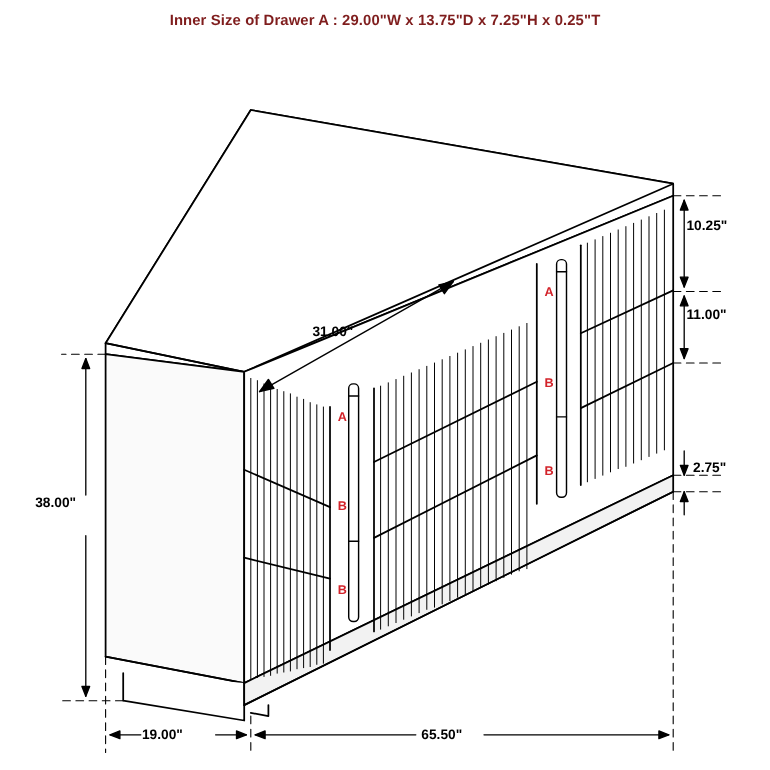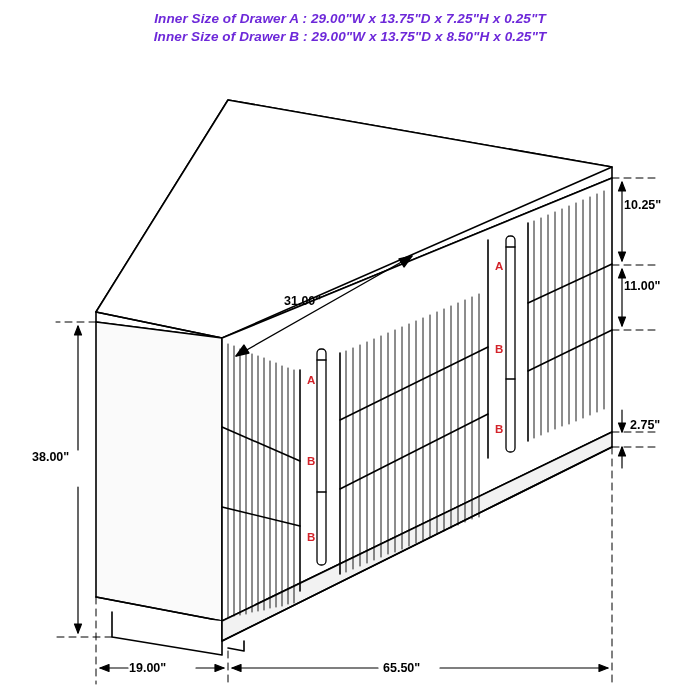--- a/index.html
+++ b/index.html
@@ -7,45 +7,43 @@
     width:700px;height:700px;
     background:#ffffff;
     font-family:"Liberation Sans", sans-serif;
     overflow:hidden;
     position:relative;
   }
   #stage{position:absolute;left:0;top:0;width:700px;height:700px;}
   .hdr{
     position:absolute;left:0;top:10px;width:700px;
     text-align:center;
-    font-size:13.5px;font-weight:bold;color:#6d28d9;
+    font-size:13.5px;font-weight:bold;color:#7f1d1d;
     line-height:18px;
     letter-spacing:0.1px;
-    font-style:italic;
   }
   .dim{
     position:absolute;
     font-size:12.5px;font-weight:bold;color:#000;
     white-space:nowrap;
   }
   .lbl{
     position:absolute;
     font-size:11.5px;font-weight:bold;color:#d3232a;
     white-space:nowrap;
   }
   svg{position:absolute;left:0;top:0;}
 </style>
 </head>
 <body>
 
 <div id="stage">
 
   <div class="hdr">
     <div>Inner Size of Drawer A : 29.00"W x 13.75"D x 7.25"H x 0.25"T</div>
-    <div>Inner Size of Drawer B : 29.00"W x 13.75"D x 8.50"H x 0.25"T</div>
   </div>
 
   <svg width="700" height="700" viewBox="0 0 700 700">
     <g fill="none" stroke="#000" stroke-width="1.6" stroke-linejoin="round" stroke-linecap="round">
 
       <path d="M 228 100 L 612 167 L 612 178 L 222 338 L 96 322 L 96 312 Z" fill="#ffffff"></path>
       <path d="M 228 100 L 612 167 L 222 338 L 96 312 Z" fill="#ffffff"></path>
 
       <path d="M 96 312 L 222 338"></path>
 

